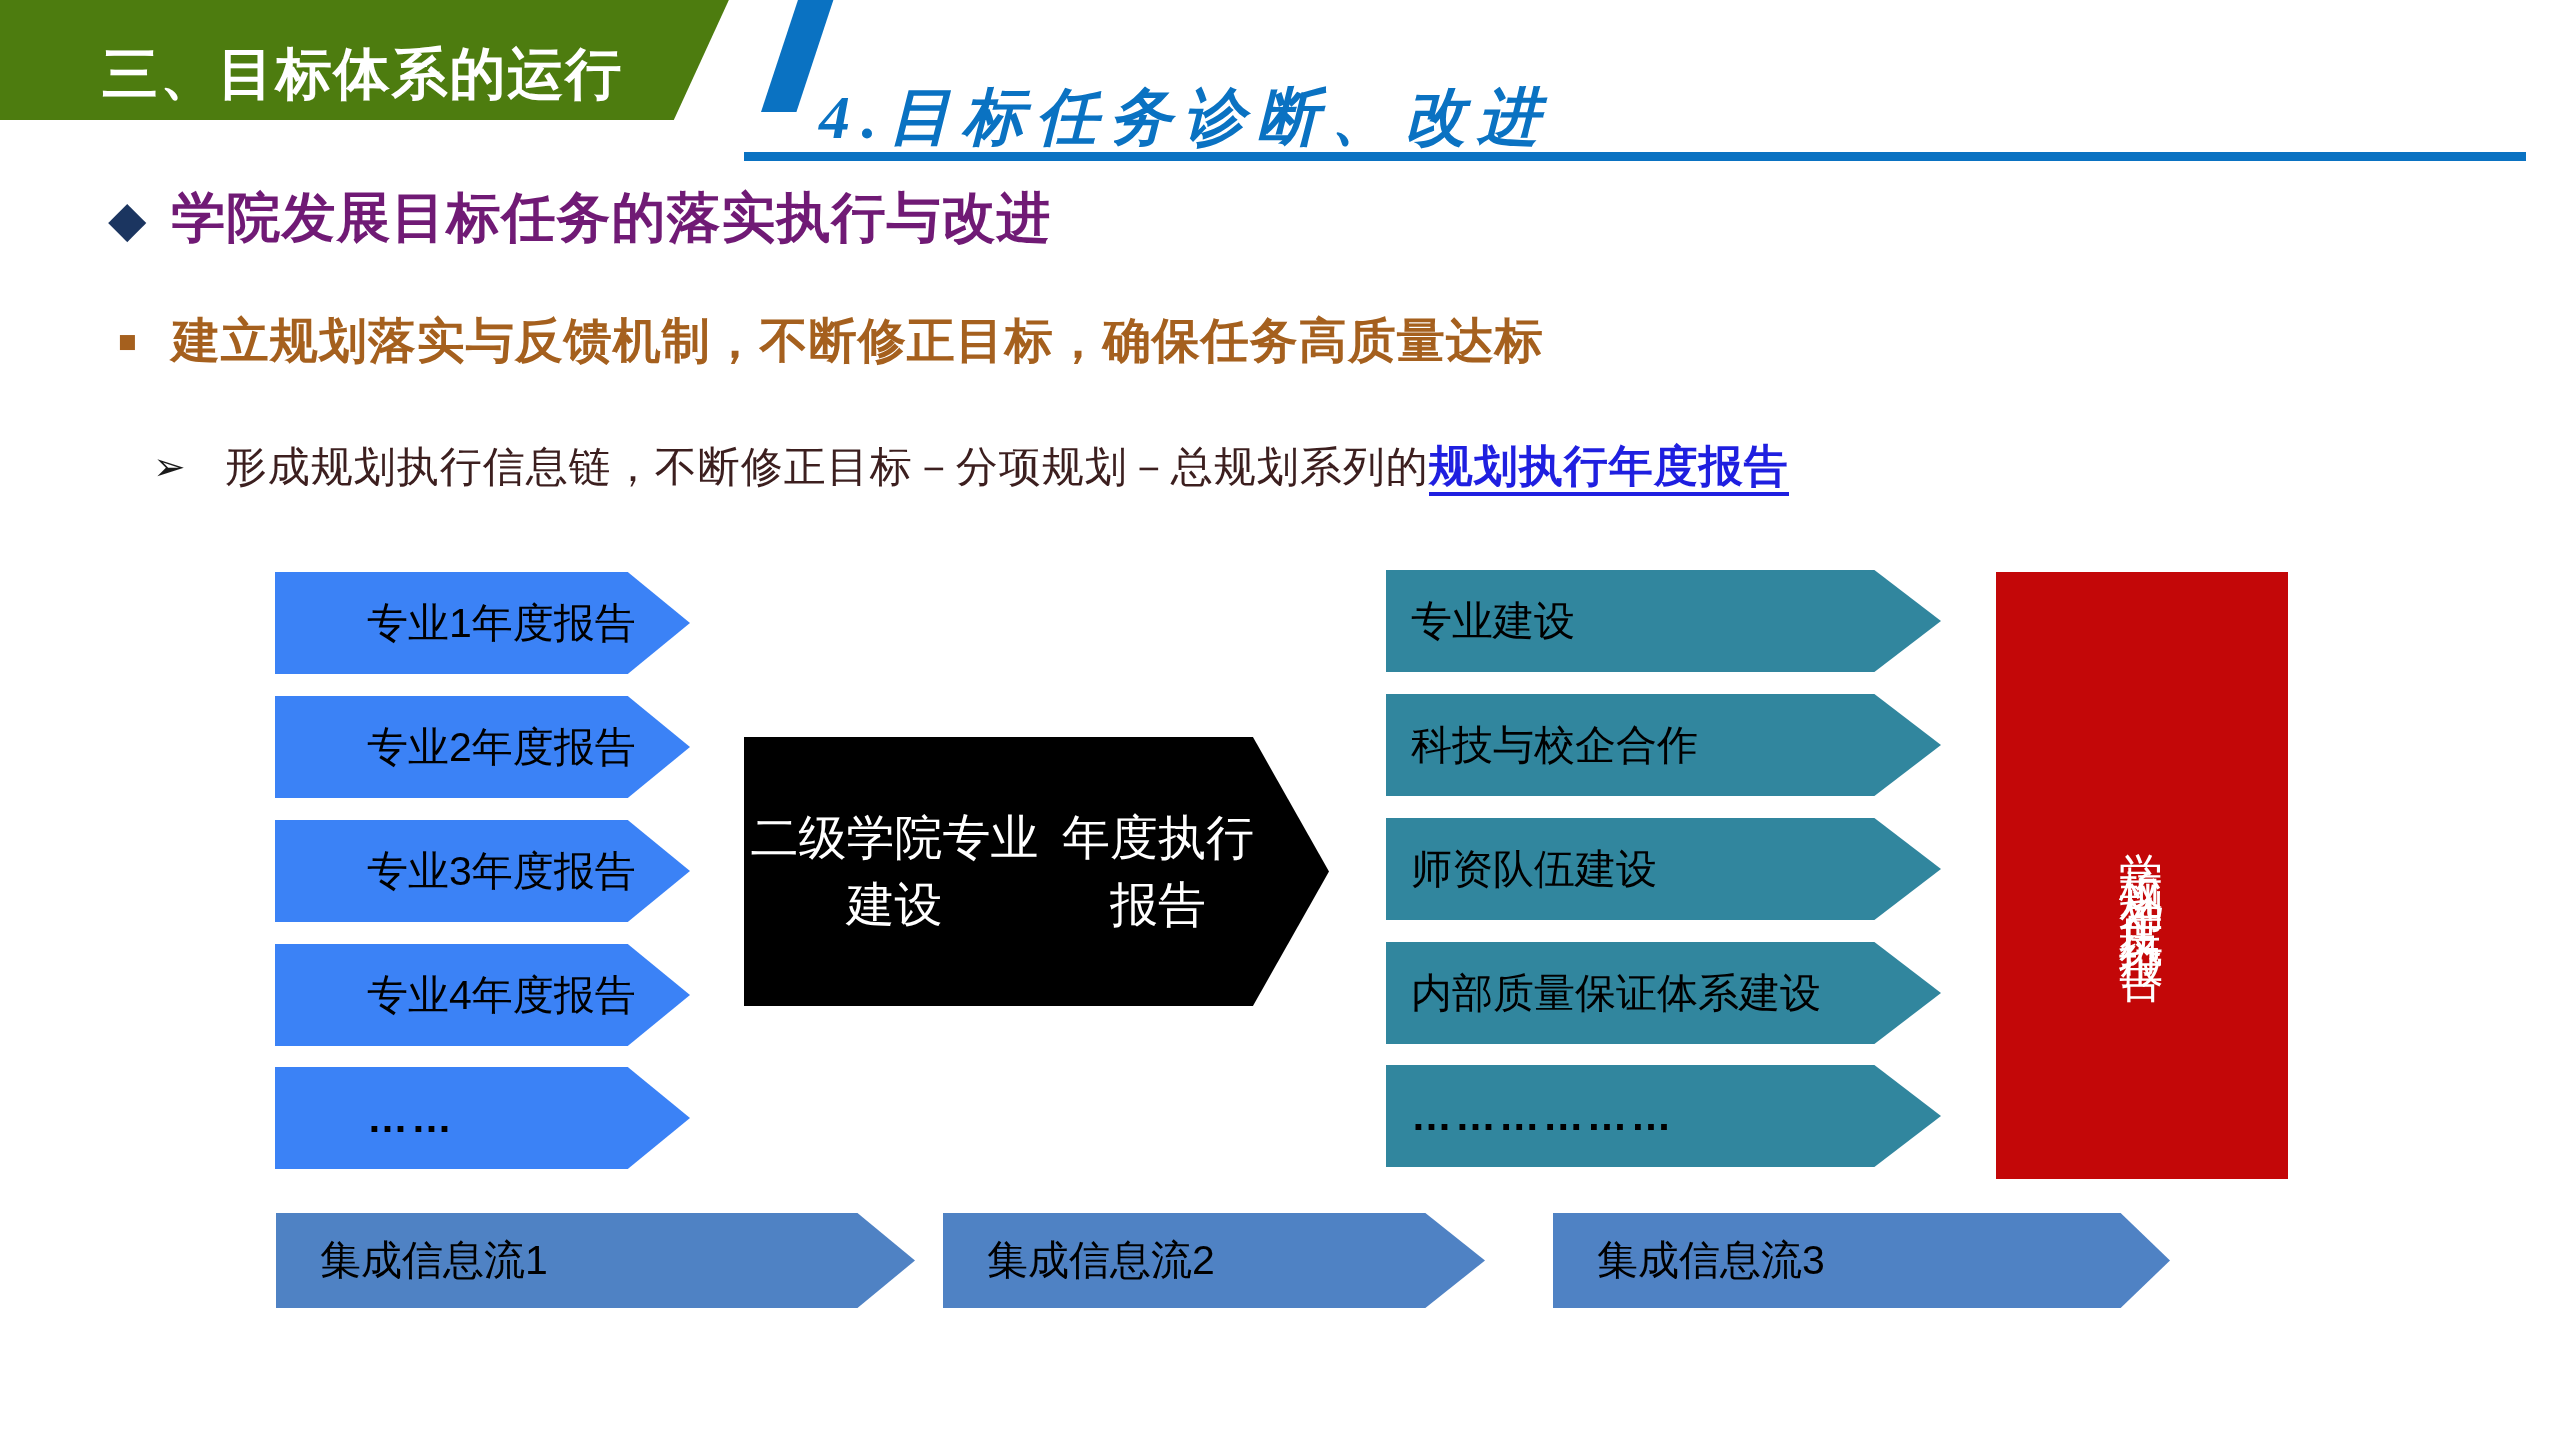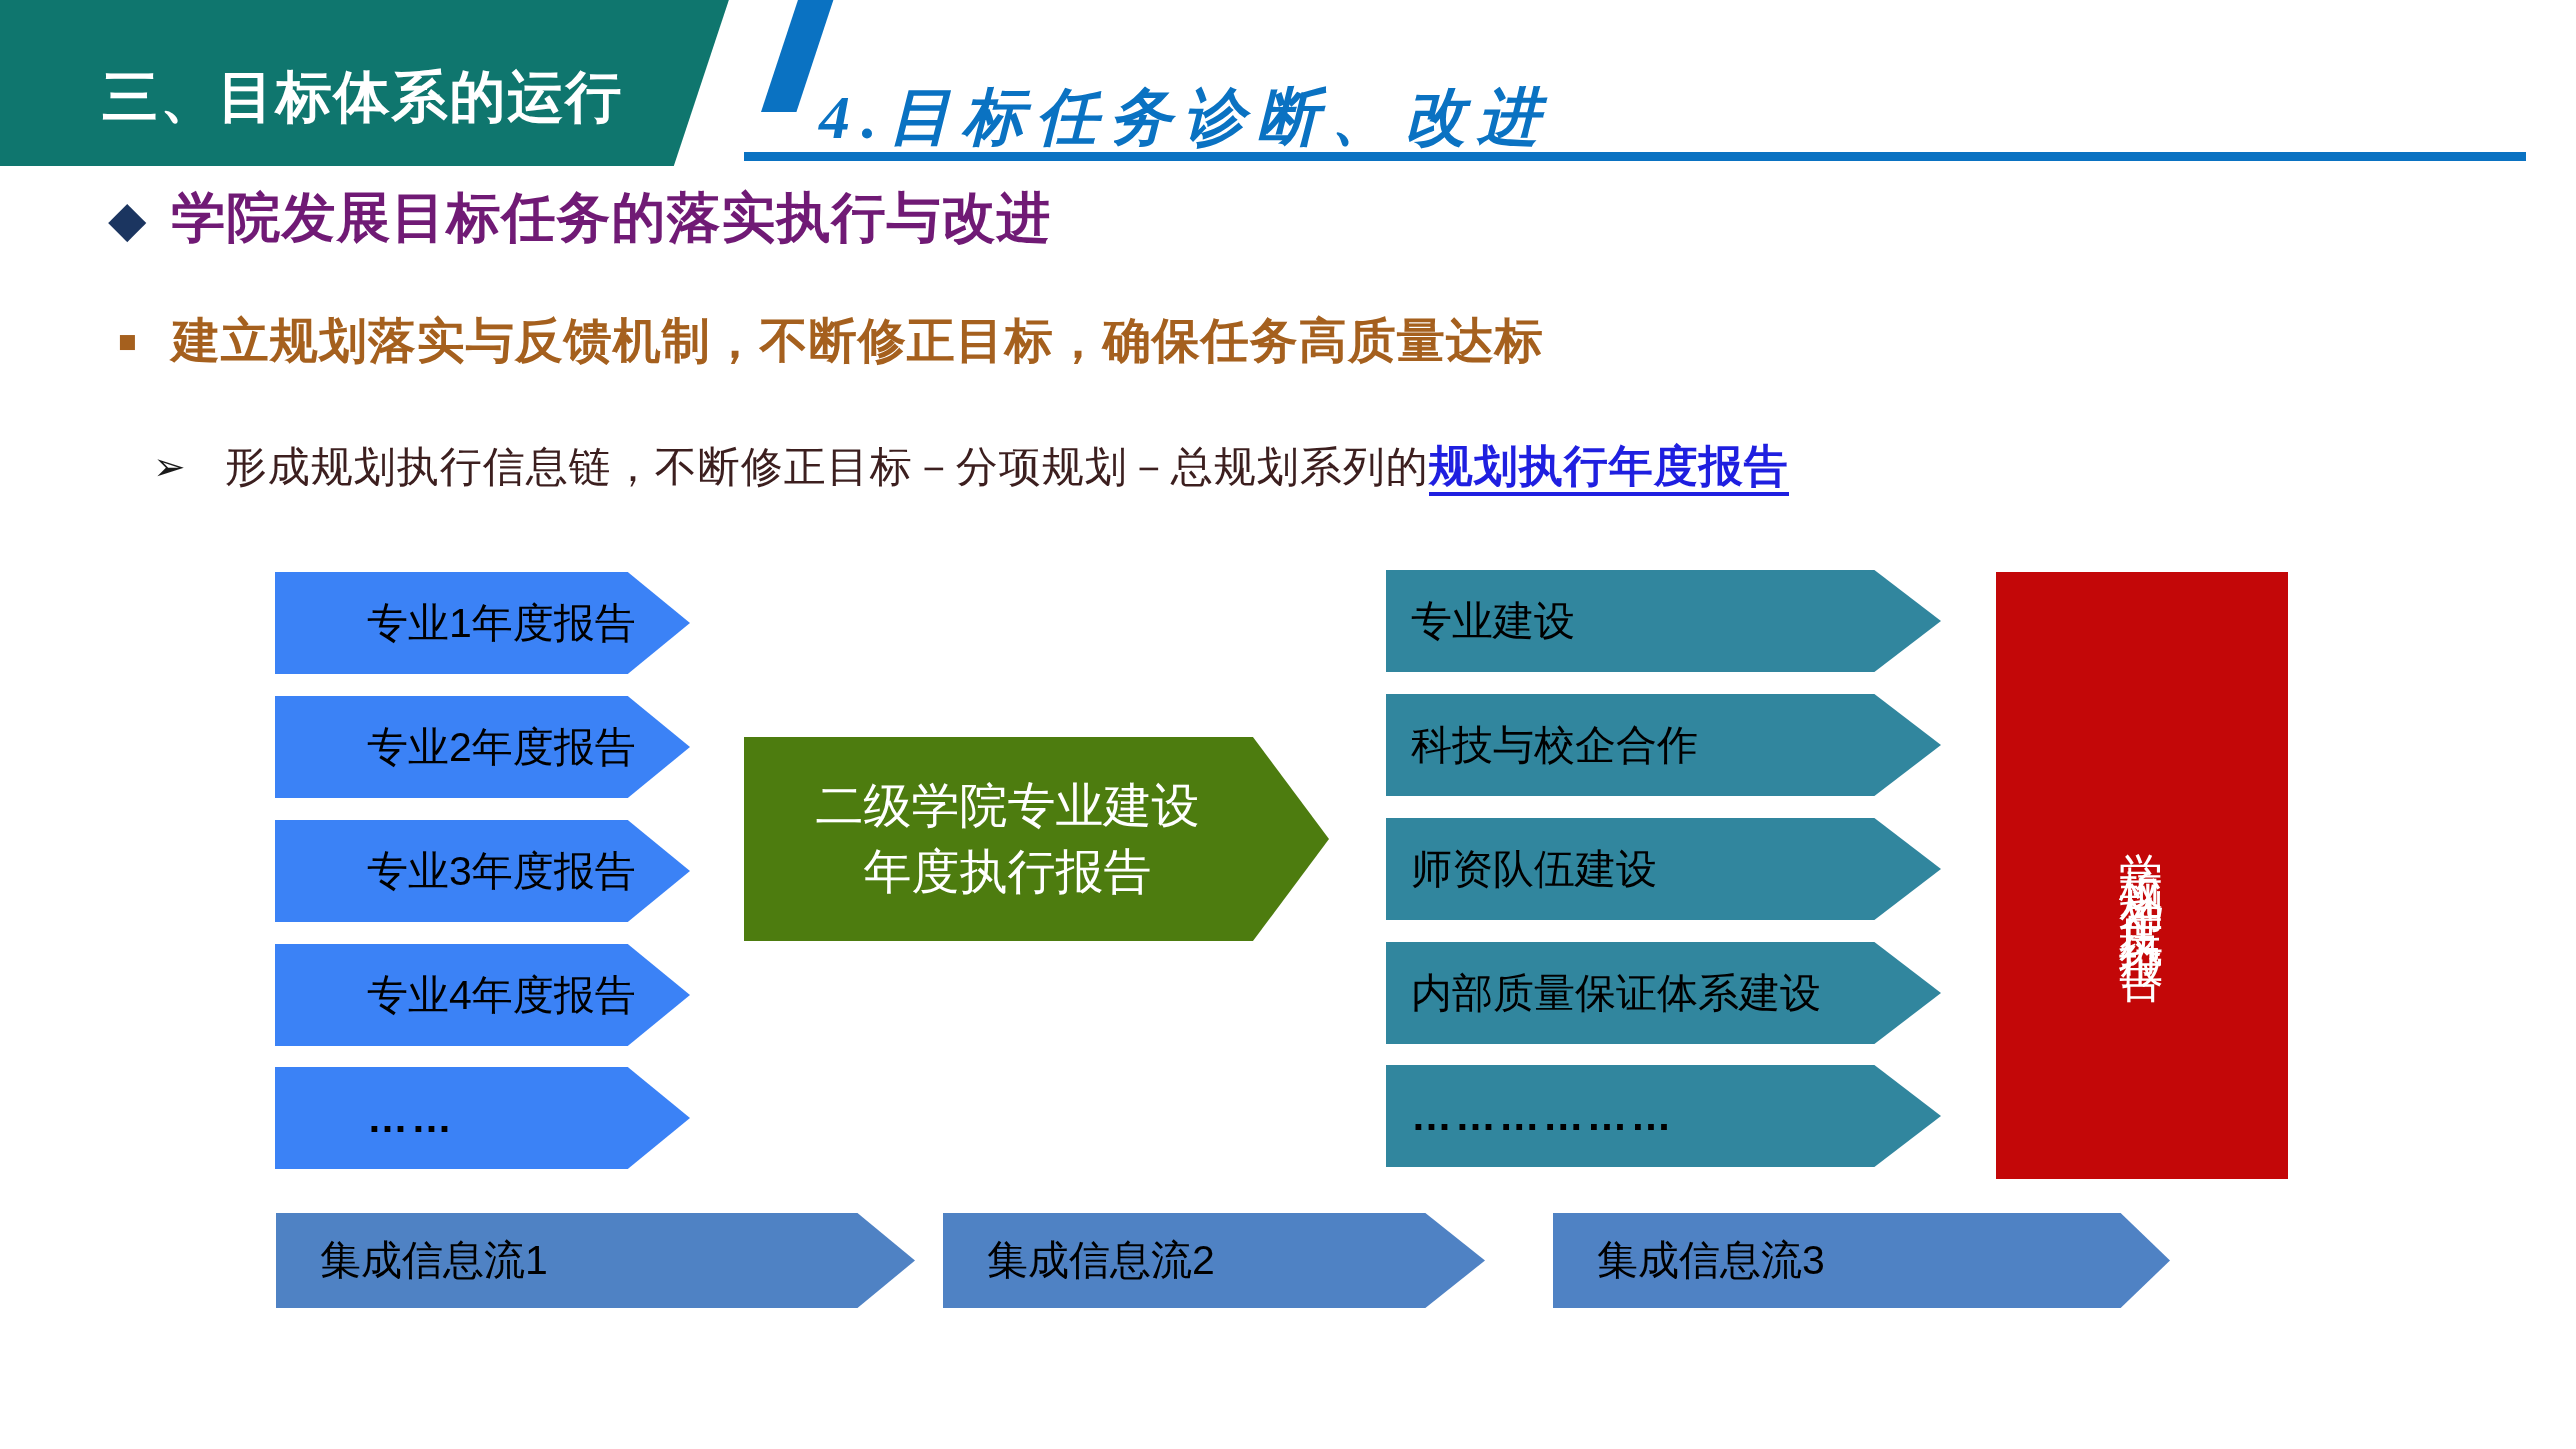--- a/index.html
+++ b/index.html
@@ -2,22 +2,22 @@
 <html><head>
 <meta charset="utf-8">
 <style>
   html,body{margin:0;padding:0;background:#ffffff;}
   .slide{
     position:relative;width:2576px;height:1450px;background:#ffffff;overflow:hidden;
     font-family:"Liberation Sans",sans-serif;
   }
   
   .banner{
-    position:absolute;left:0;top:0;width:734px;height:166px;
-    background:#0f766e;
+    position:absolute;left:0;top:0;width:734px;height:120px;
+    background:#4d7c0f;
     clip-path:polygon(0 0,99.3% 0,91.8% 100%,0 100%);
     display:flex;align-items:center;
   }
   .banner-label{
     color:#ffffff;font-size:56px;font-weight:bold;letter-spacing:1.9px;
     padding-left:102px;margin-top:29px;white-space:nowrap;
   }
   .banner-stripe{
     position:absolute;left:761px;top:0;width:77px;height:112px;
     background:#0A72C2;
@@ -60,24 +60,24 @@
     left:1386px;width:555px;height:102px;background:#31869E;
     clip-path:polygon(0 0,88% 0,100% 50%,88% 100%,0 100%);
     padding-left:25px;
   }
   .arrow-flow{
     top:1213px;height:95px;background:#4F82C4;
     padding-left:44px;
   }
   .dots-cell{font-weight:bold;letter-spacing:2.9px;}
   .center-pentagon{
-    position:absolute;left:744px;top:737px;width:585px;height:204px;
-    background:#4d7c0f;
+    position:absolute;left:744px;top:737px;width:585px;height:269px;
+    background:#000000;
     clip-path:polygon(0 0,87% 0,100% 50%,87% 100%,0 100%);
-    display:flex;flex-direction:column;justify-content:center;align-items:center;
+    display:flex;justify-content:center;align-items:center;
     color:#ffffff;font-size:48px;line-height:1.38;text-align:center;
     padding-right:58px;box-sizing:border-box;
   }
   .red-box{
     position:absolute;left:1996px;top:572px;width:292px;height:607px;
     background:#C30708;
     display:flex;align-items:center;justify-content:center;
   }
   .red-box-text{
     writing-mode:vertical-rl;text-orientation:upright;

